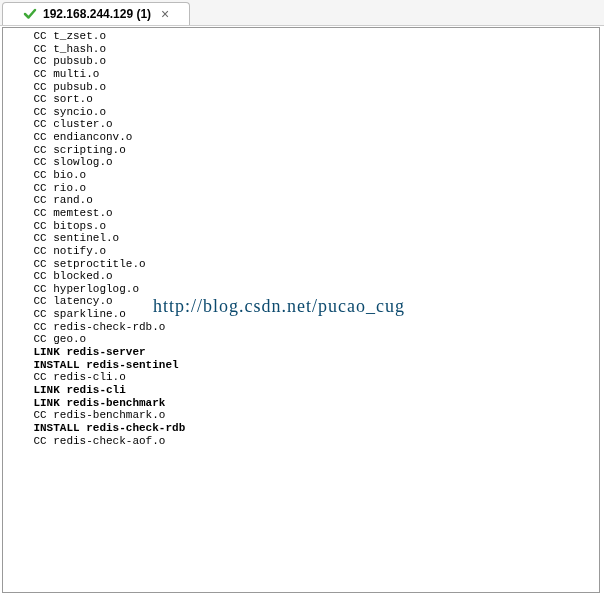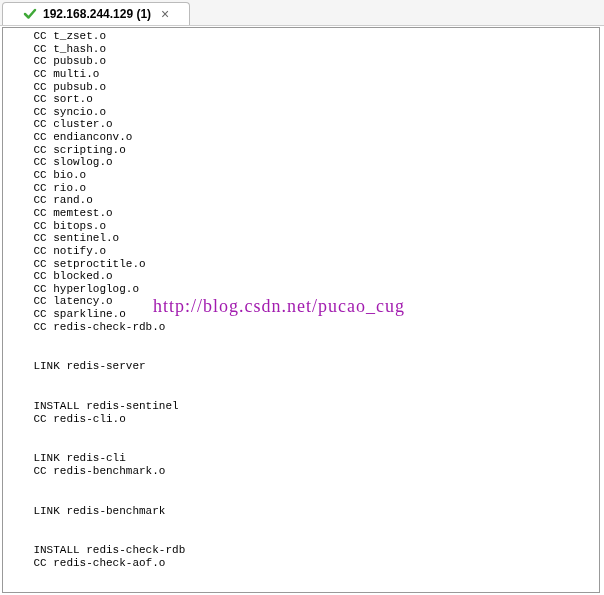--- a/index.html
+++ b/index.html
@@ -62,28 +62,27 @@
       background: #fff;
       position: relative;
     }
     .terminal-line {
       white-space: pre;
       line-height: 1.15;
       font-family: "Courier New", monospace;
       font-size: 11px;
     }
     .bold {
-      font-weight: normal;
-      margin-top: 27px;
+      font-weight: bold;
     }
     .watermark {
       position: absolute;
       top: 268px;
       left: 150px;
-      color: #a21caf;
+      color: #0c4a6e;
       font-family: "SimSun", serif;
       font-size: 18px;
       pointer-events: none;
       letter-spacing: 1px;
     }
   </style>
 </head>
 <body>
 
 <div class="tab-bar">
@@ -118,23 +117,24 @@
       <div class="terminal-line">    CC memtest.o</div>
       <div class="terminal-line">    CC bitops.o</div>
       <div class="terminal-line">    CC sentinel.o</div>
       <div class="terminal-line">    CC notify.o</div>
       <div class="terminal-line">    CC setproctitle.o</div>
       <div class="terminal-line">    CC blocked.o</div>
       <div class="terminal-line">    CC hyperloglog.o</div>
       <div class="terminal-line">    CC latency.o</div>
       <div class="terminal-line">    CC sparkline.o</div>
       <div class="terminal-line">    CC redis-check-rdb.o</div>
+      <div class="terminal-line">    CC geo.o</div>
       <div class="terminal-line bold">    LINK redis-server</div>
       <div class="terminal-line bold">    INSTALL redis-sentinel</div>
       <div class="terminal-line">    CC redis-cli.o</div>
       <div class="terminal-line bold">    LINK redis-cli</div>
+      <div class="terminal-line bold">    LINK redis-benchmark</div>
       <div class="terminal-line">    CC redis-benchmark.o</div>
-      <div class="terminal-line bold">    LINK redis-benchmark</div>
       <div class="terminal-line bold">    INSTALL redis-check-rdb</div>
       <div class="terminal-line">    CC redis-check-aof.o</div>
     </div>
 
 </div>
 
 </body></html>

